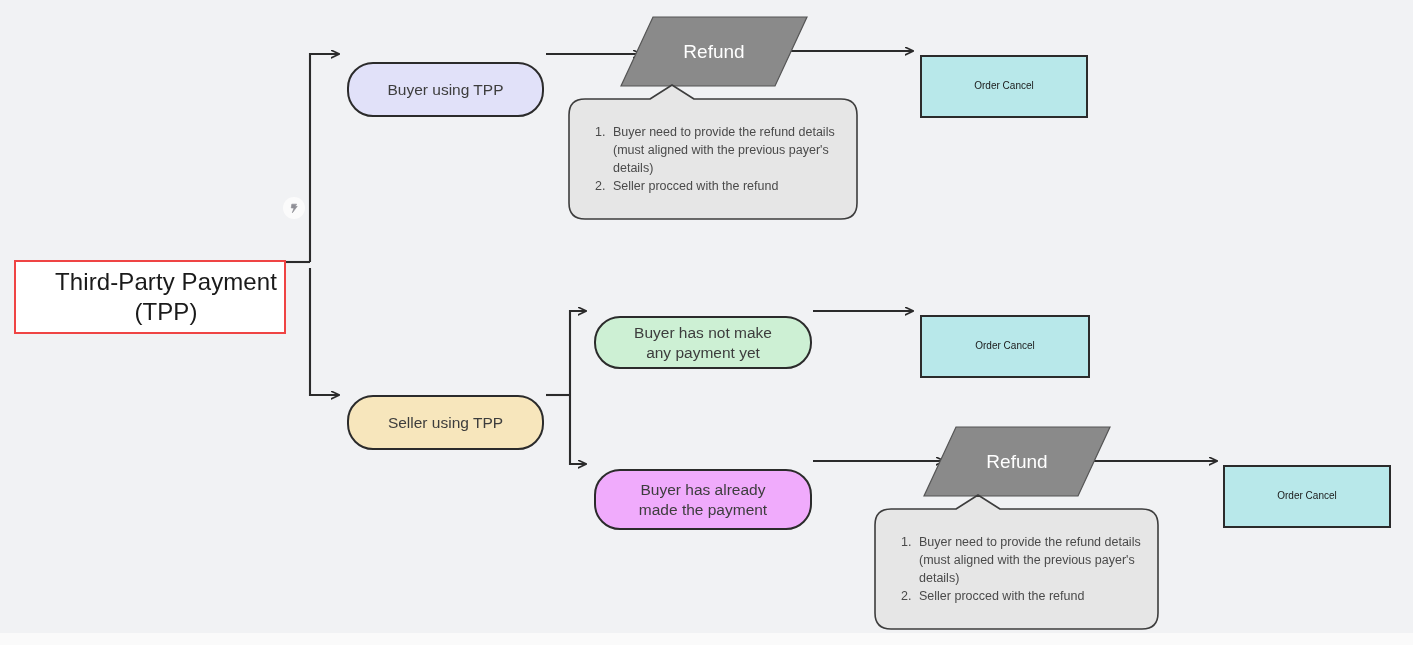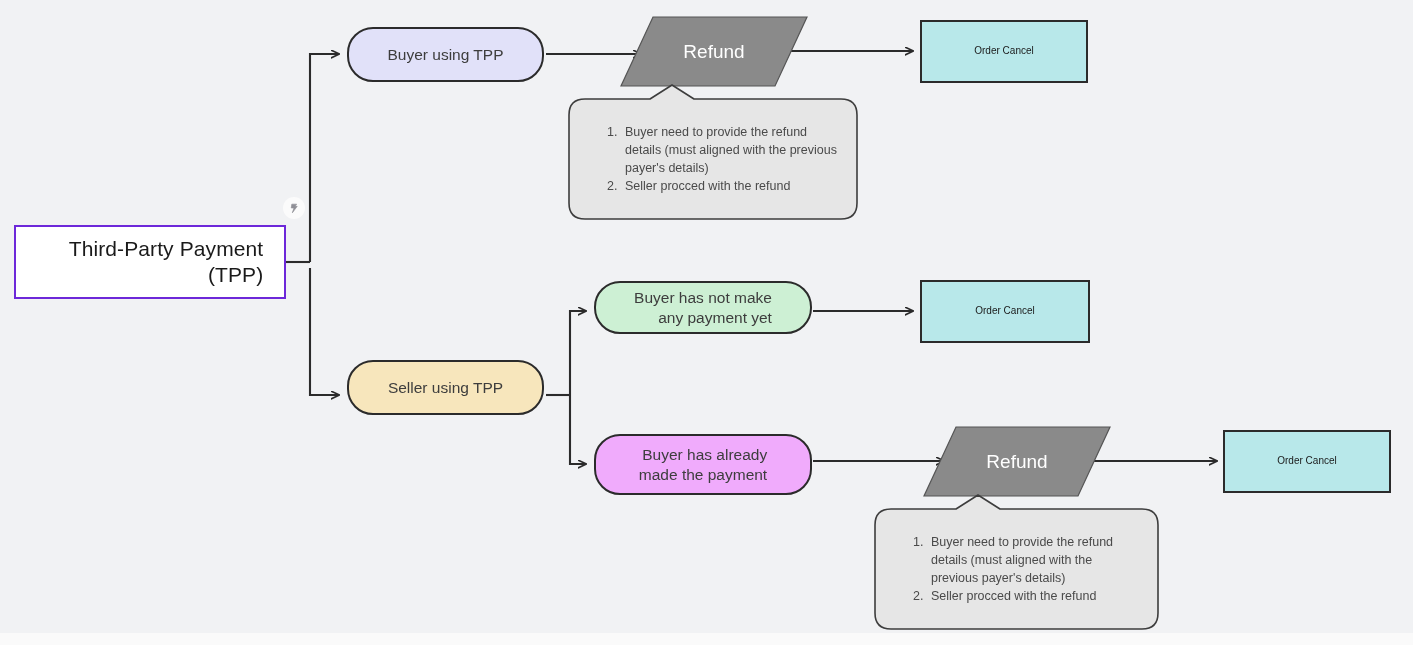--- a/index.html
+++ b/index.html
@@ -35,29 +35,30 @@
     width: 1413px;
     height: 645px;
     overflow: visible;
   }
   .node {
     position: absolute;
     box-sizing: border-box;
     display: flex;
     align-items: center;
     justify-content: center;
-    text-align: right;
+    text-align: center;
     color: #3d3d3d;
     line-height: 1.25;
     white-space: pre-line;
+    margin-top: 35px;
   }
   .root-node {
     background: #ffffff;
-    border: 2px solid #6d28d9;
-    font-size: 21px;
+    border: 2px solid #ef4444;
+    font-size: 24px;
     color: #1a1a1a;
     letter-spacing: .1px;
     padding-left: 32px;
   }
   .pill {
     border-radius: 26px;
     border: 2px solid #2b2b2b;
     font-size: 15.5px;
   }
   .pill.lavender { background: #e1e1f9; }
@@ -85,21 +86,21 @@
     color: #4a4a4a;
     font-size: 12.5px;
     line-height: 1.42;
     padding: 14px 16px 10px 18px;
   }
   .note ol {
     margin: 0;
     padding-left: 22px;
     list-style-position: outside;
   }
-  .note li { padding-left: 4px; margin-left: 12px; }
+  .note li { padding-left: 4px; }
   .note li + li { margin-top: 1px; }
   .badge {
     position: absolute;
     width: 22px; height: 22px;
     border-radius: 50%;
     background: #fbfbfb;
     display: flex;
     align-items: center;
     justify-content: center;
   }

